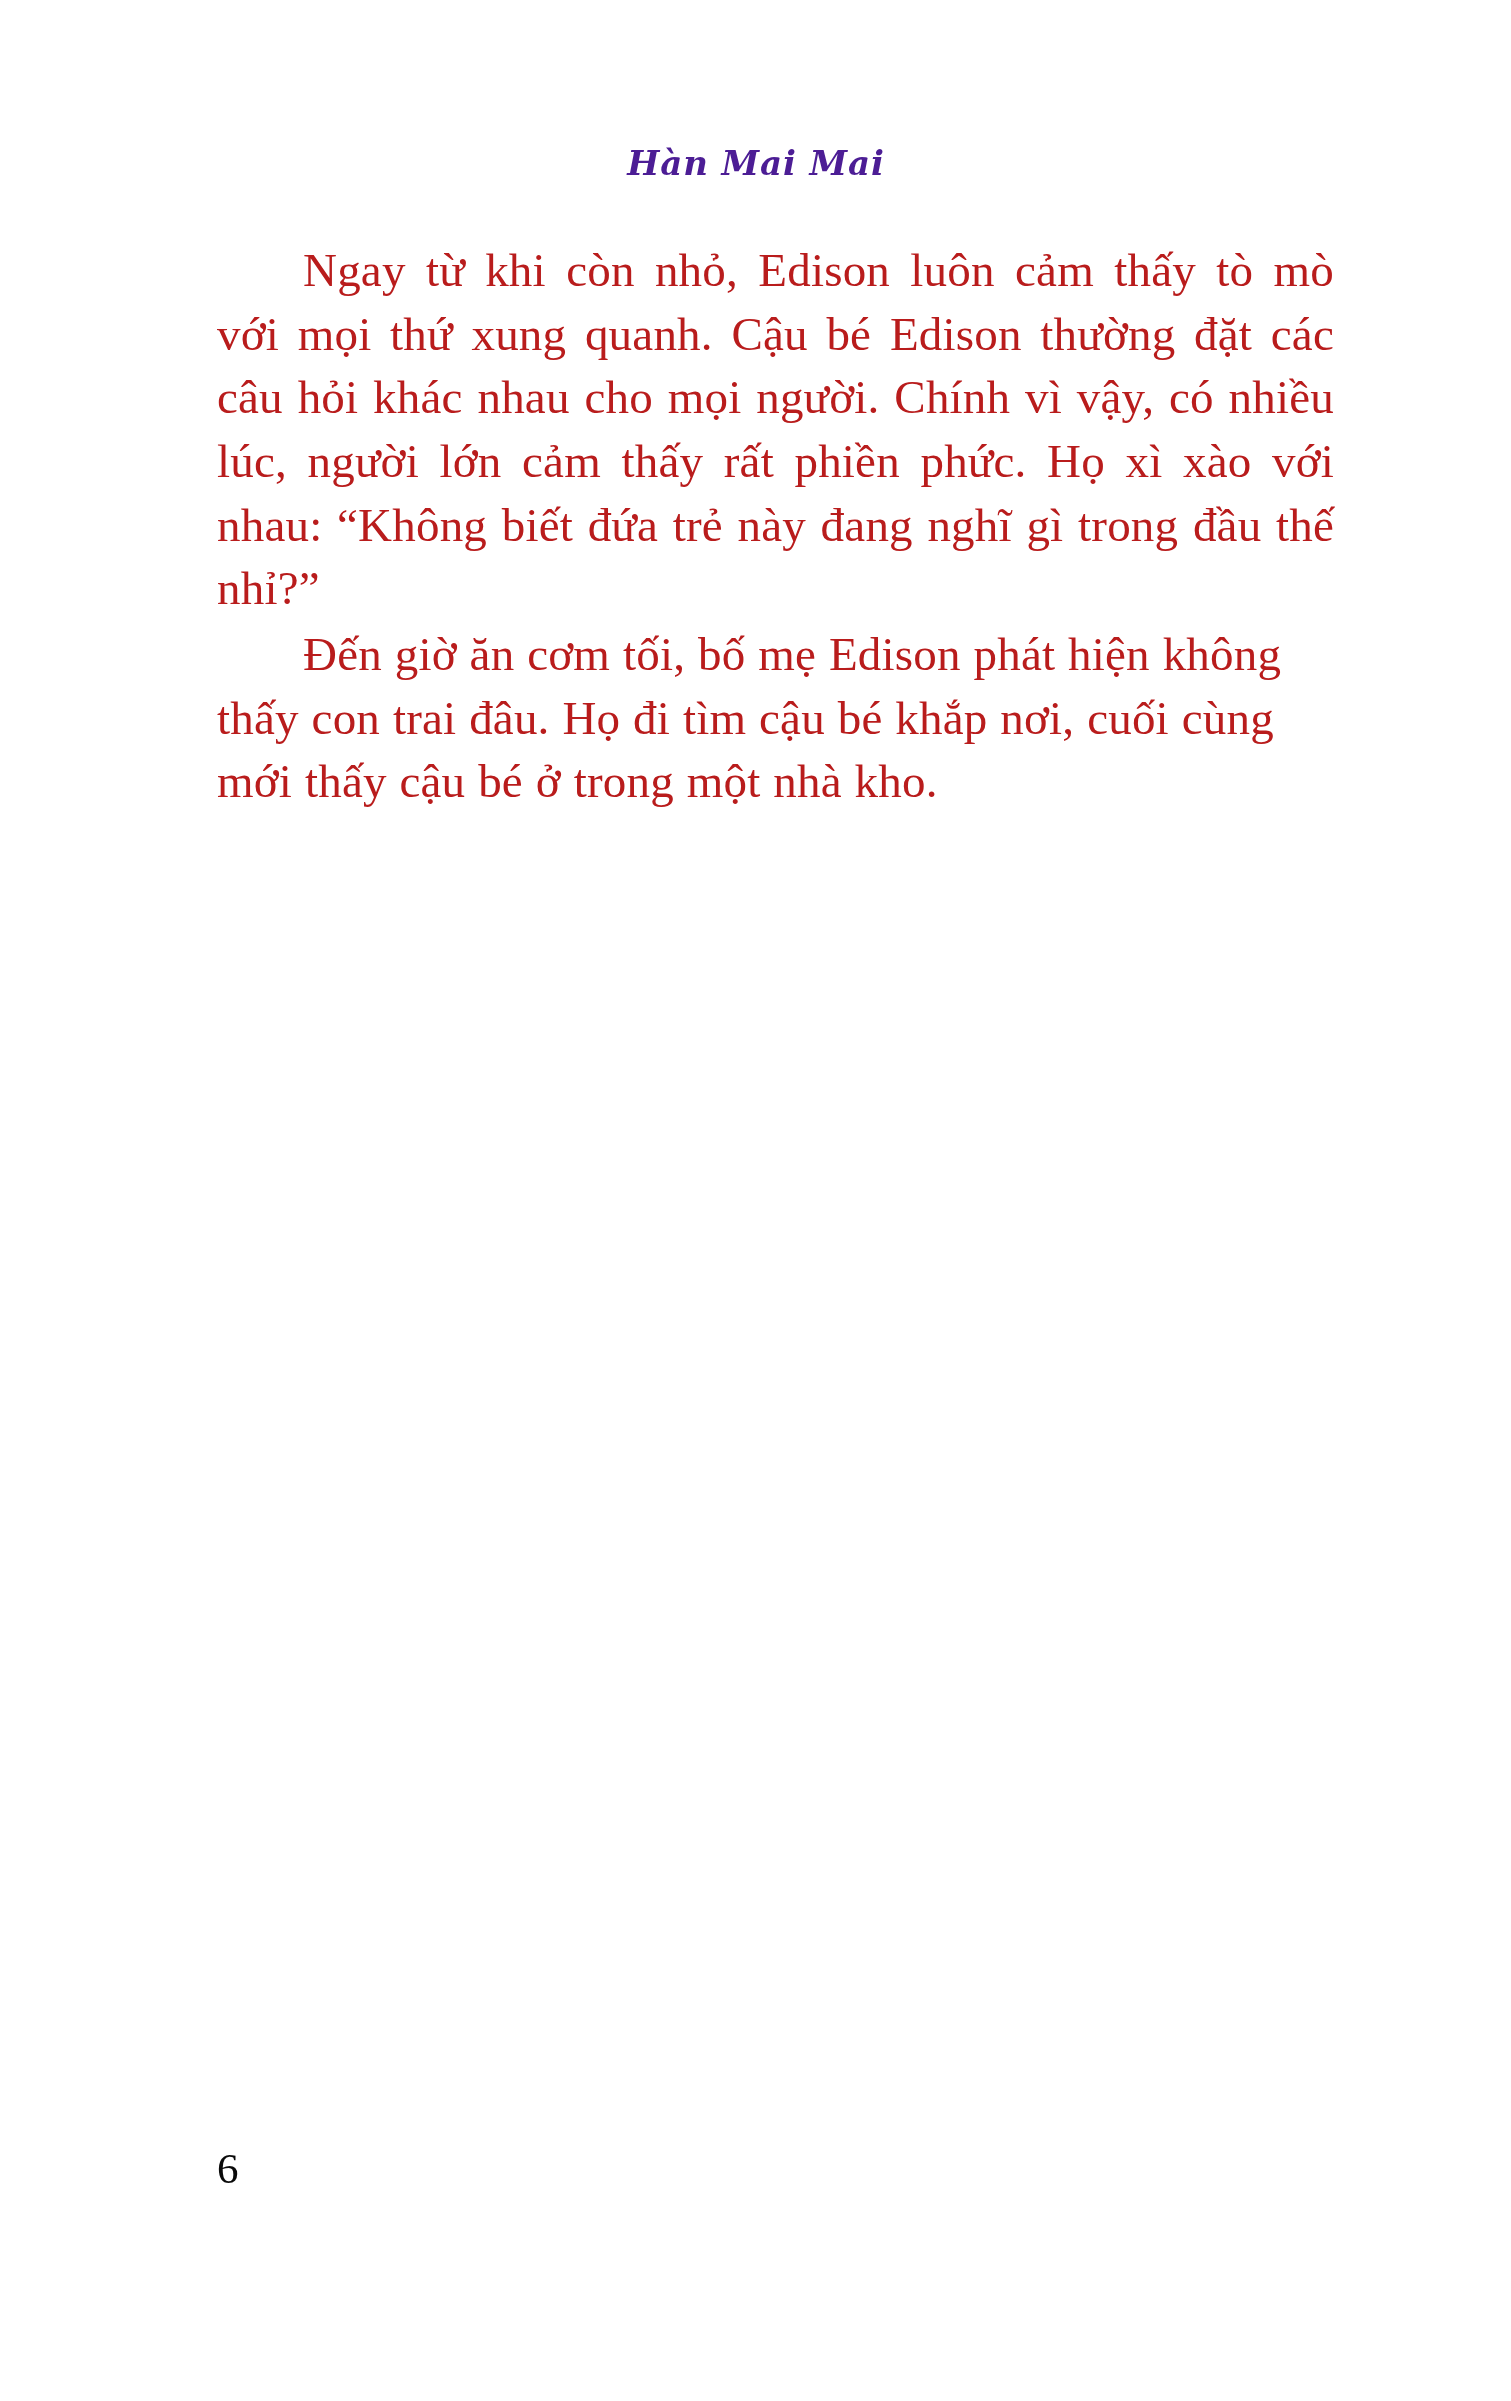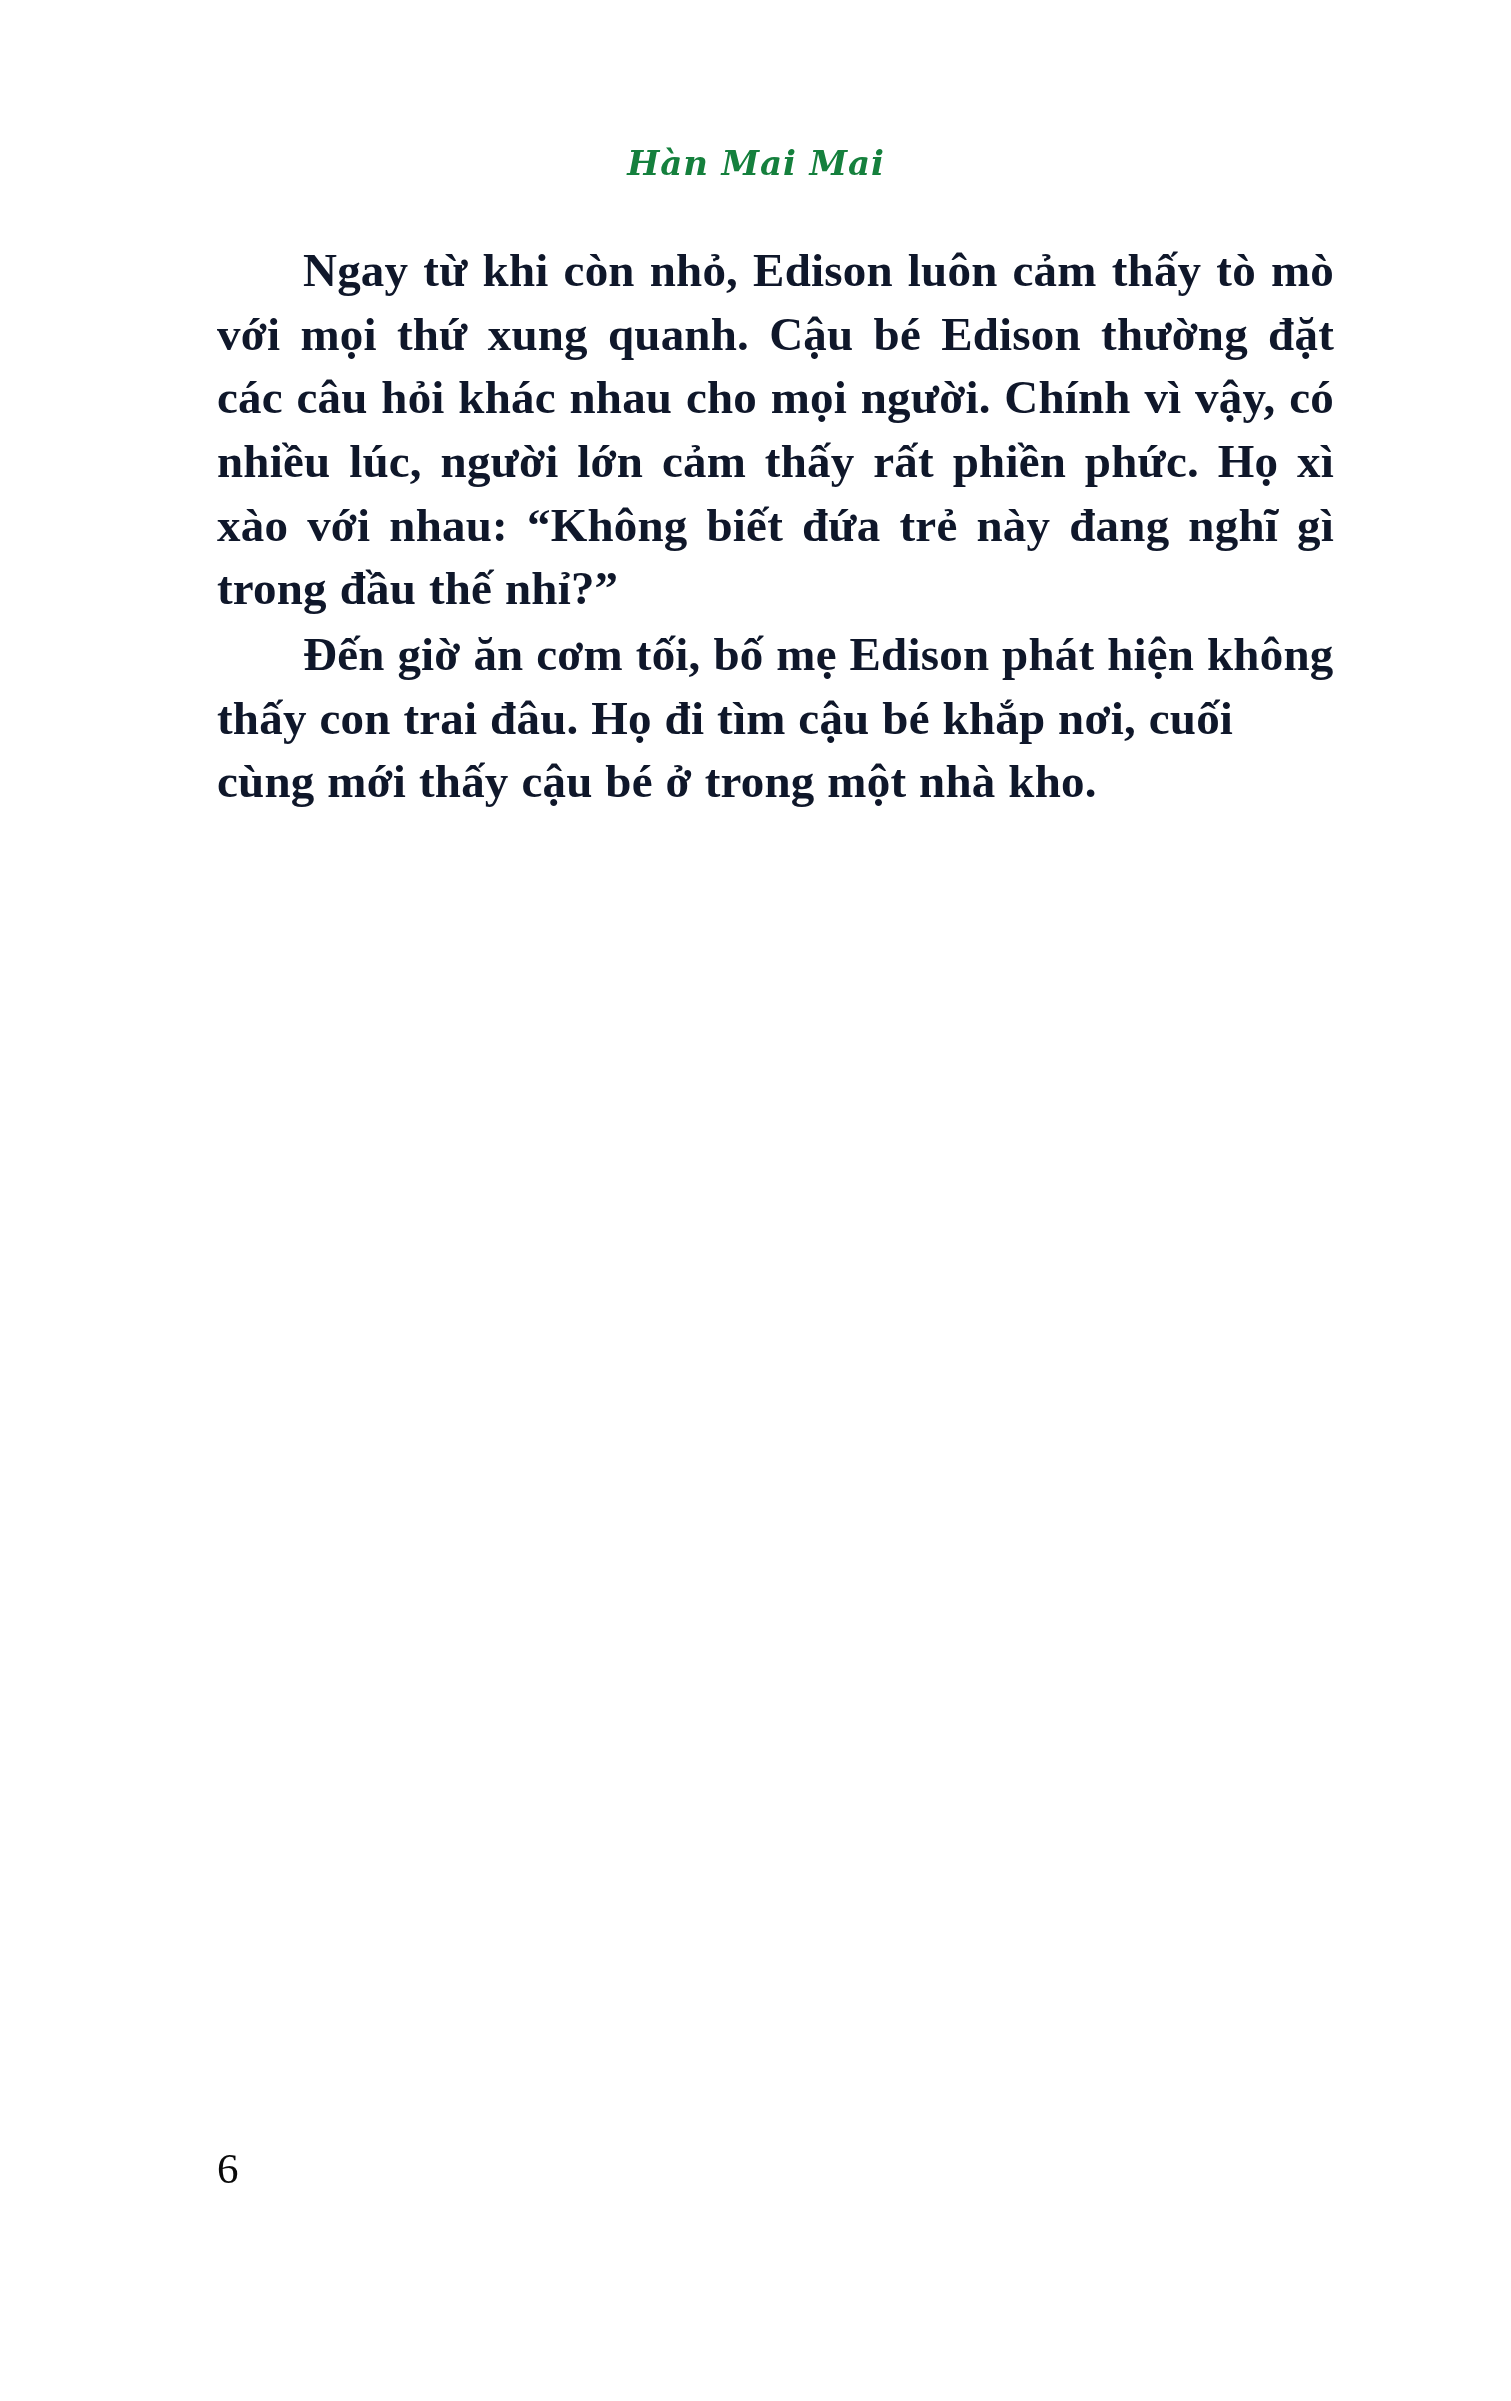--- a/index.html
+++ b/index.html
@@ -27,40 +27,39 @@
     position: absolute;
     left: 0;
     top: 143px;
     width: 1512px;
     text-align: center;
     font-family: "DejaVu Serif", serif;
     font-style: italic;
     font-weight: 700;
     font-size: 34px;
     letter-spacing: 0.9px;
-    color: #15803d;
+    color: #4c1d95;
   }
   .body-text {
     position: absolute;
     left: 217px;
     top: 239px;
     width: 1117px;
   }
   .para {
     margin: 0 0 1.8px 0;
     text-indent: 86px;
     font-family: "Liberation Serif", serif;
     font-size: 47px;
     line-height: 1.355;
     text-align: justify;
     text-justify: inter-word;
-    color: #0f172a;
+    color: #b91c1c;
     letter-spacing: 0.2px;
     word-spacing: 0.9px;
-    font-weight: bold;
   }
   .para:last-child {
     text-align: left;
   }
   .folio {
     position: absolute;
     left: 217px;
     top: 2144px;
     font-family: "Liberation Serif", serif;
     font-size: 43px;

